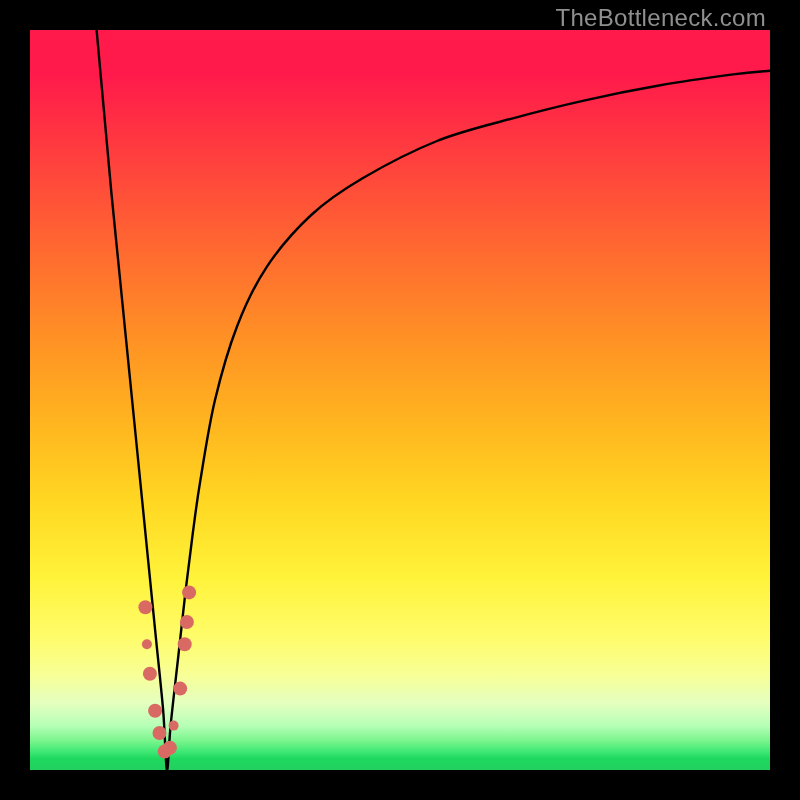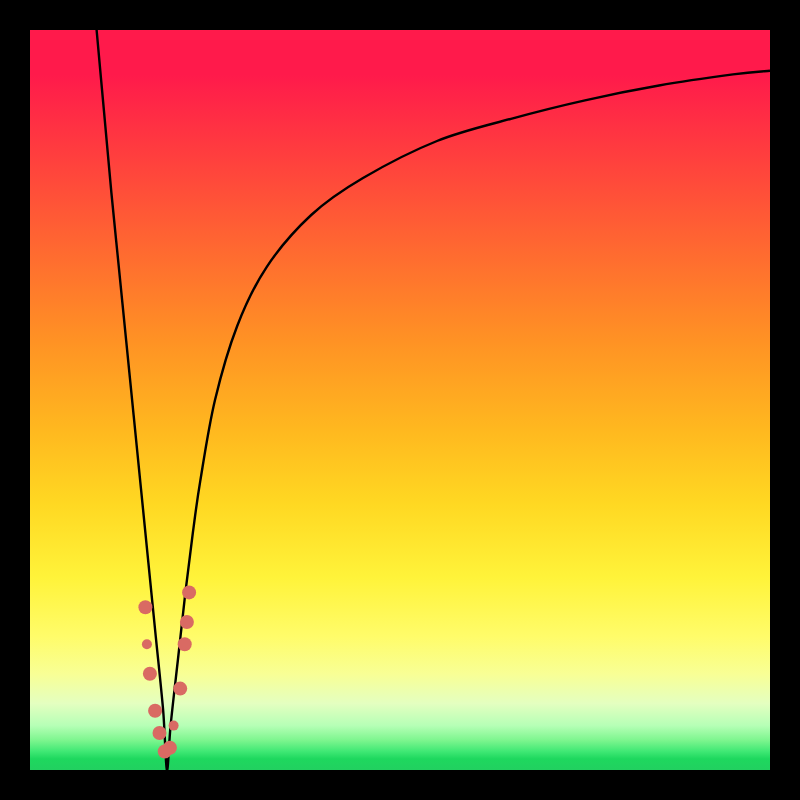--- a/index.html
+++ b/index.html
@@ -81,13 +81,14 @@
           <circle cx="134.7" cy="721.5" r="7" fill="#d96a63"></circle>
           <circle cx="139.9" cy="717.8" r="7" fill="#d96a63"></circle>
           <circle cx="143.6" cy="695.6" r="5" fill="#d96a63"></circle>
           <circle cx="150.2" cy="658.6" r="7" fill="#d96a63"></circle>
           <circle cx="154.7" cy="614.2" r="7" fill="#d96a63"></circle>
           <circle cx="156.9" cy="592.0" r="7" fill="#d96a63"></circle>
           <circle cx="159.1" cy="562.4" r="7" fill="#d96a63"></circle>
         </g>
     </svg>
   </div>
+  <div class="watermark">TheBottleneck.com</div>
 </div>
 
 </body></html>

